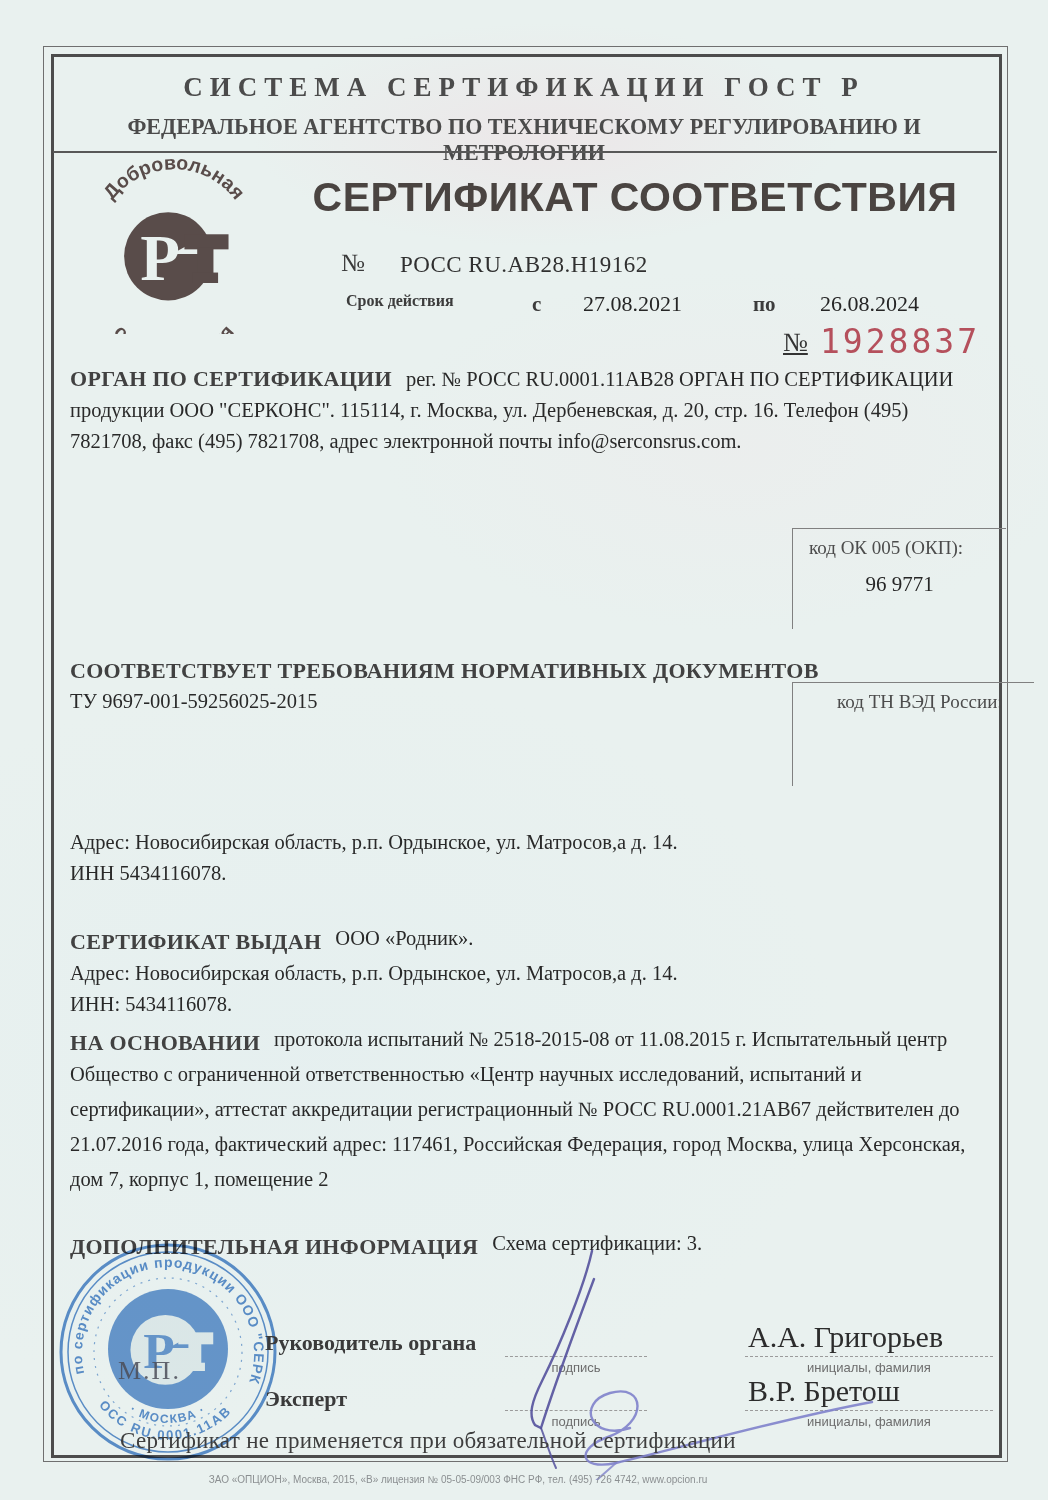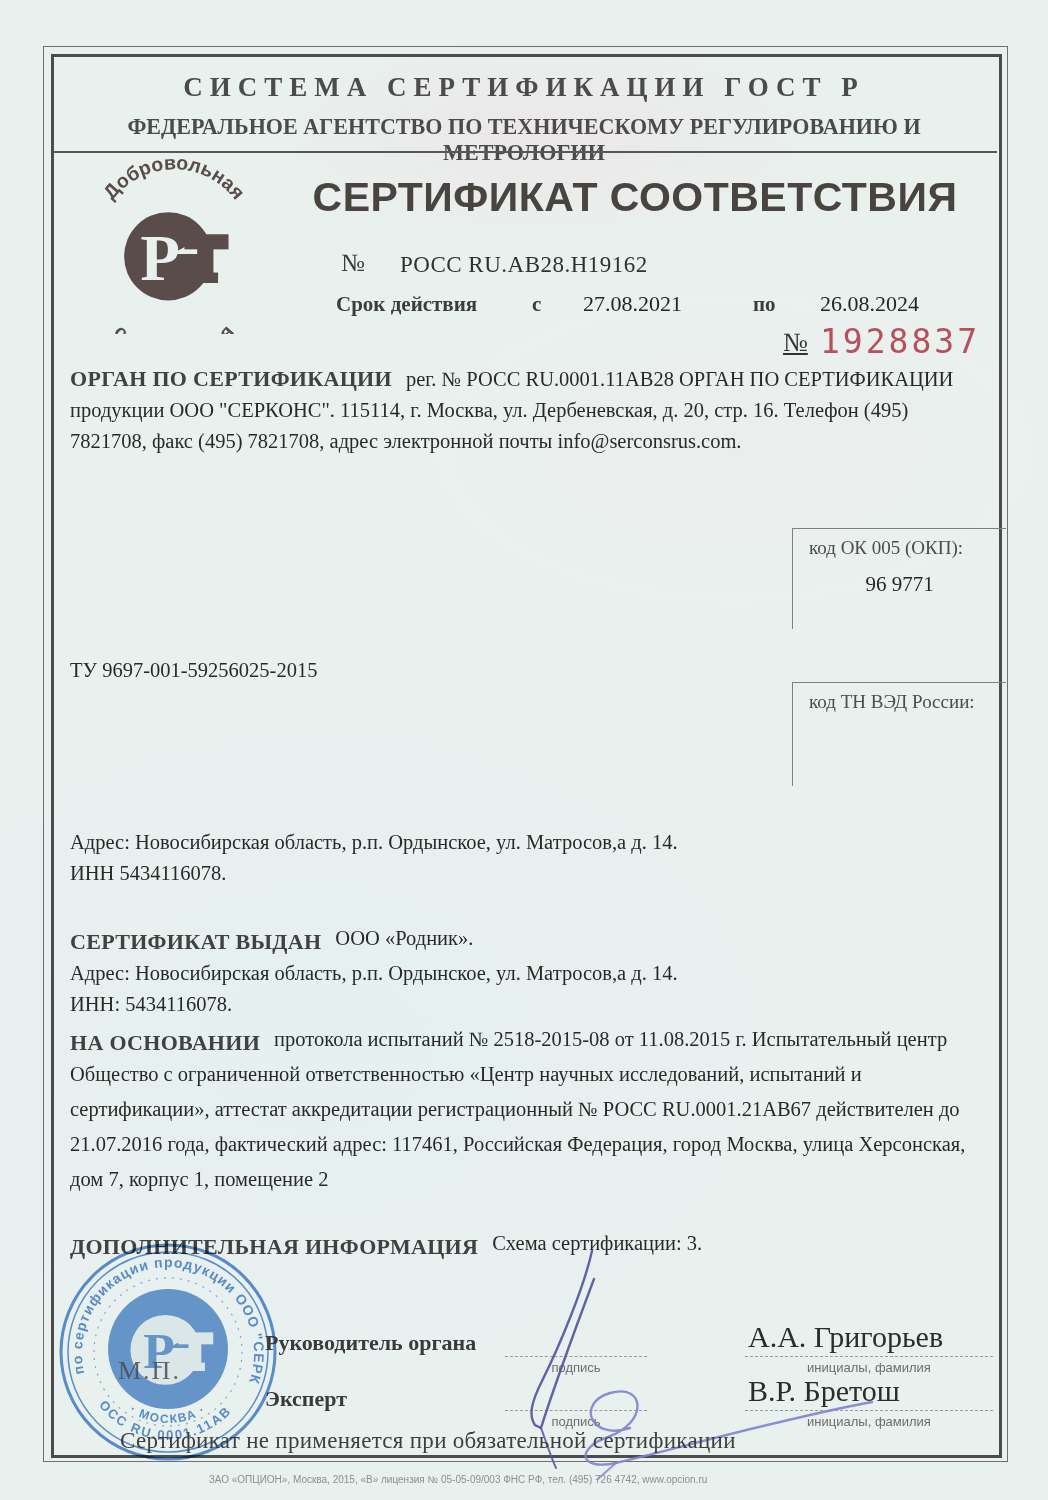--- a/index.html
+++ b/index.html
@@ -15,40 +15,40 @@
   }
   .frame-outer{position:absolute; left:43px; top:46px; width:963px; height:1414px; border:1.5px solid #6f6f6f;}
   .frame-inner{position:absolute; left:51px; top:54px; width:945px; height:1398px; border:3px solid #4c4c4c;}
   .abs{position:absolute;}
   .hdr1{left:60px; width:928px; top:72px; text-align:center; font-weight:bold; font-size:27px; letter-spacing:7px; color:#4b4b4b;}
   .hdr2{left:60px; width:928px; top:114px; text-align:center; font-weight:bold; font-size:23px; color:#4b4b4b; transform:scaleX(.96);}
   .hdr-sep{left:53px; top:151px; width:944px; height:2px; background:#585858;}
   .doc-title{left:280px; top:174px; width:710px; text-align:center; font-family:"Liberation Sans", sans-serif; font-weight:bold; font-size:41px; color:#4a4441; letter-spacing:.5px;}
   .no-label{left:341px; top:249px; font-size:25px; color:#3b3b3b;}
   .no-value{left:400px; top:252px; font-size:23px; letter-spacing:.5px; color:#303030;}
-  .val-label{left:336px; top:292px; font-size:21px; font-weight:bold; color:#3c3c3c;}
+  .val-label{left:346px; top:292px; font-size:16px; font-weight:bold; color:#3c3c3c;}
   .val-c{left:532px; top:292px; font-size:21px; font-weight:bold; color:#3c3c3c;}
   .val-d1{left:583px; top:291px; font-size:22px; color:#262626;}
   .val-po{left:753px; top:292px; font-size:21px; font-weight:bold; color:#3c3c3c;}
   .val-d2{left:820px; top:291px; font-size:22px; color:#262626;}
   .fno-label{left:783px; top:328px; font-size:26px; color:#333; text-decoration:underline;}
   .fno-value{left:820px; top:322px; font-family:"DejaVu Sans Mono", monospace; font-size:33px; letter-spacing:3px; color:#b5505c;}
   .sec{left:70px; width:916px; font-size:20.5px; line-height:31px; color:#292929;}
   .sec .lbl{font-weight:bold; font-size:22px; letter-spacing:.3px; color:#414141; margin-right:14px;}
   .raised{vertical-align:4px;}
   .organ{top:363px;}
   .products{top:506px; width:700px;}
   .conform{top:655px;}
   .manuf{top:827px;}
   .issued{top:923px;}
   .basis{top:1024px;}
   .addinfo{top:1228px;}
   .codebox{left:792px; width:213px; border-left:1.5px solid #808080; border-top:1.5px solid #808080;}
   .box-okp{top:528px; height:100px;}
-  .box-tnved{top:682px; height:103px;}
+  .box-tnved{top:682px; height:103px;padding-left:28px;}
   .codebox .cl{padding:8px 0 0 16px; font-size:19px; color:#4c4c4c;}
   .codebox .cv{margin-top:13px; text-align:center; font-size:21px; color:#262626;}
   .role{font-weight:bold; font-size:22px; color:#3a3a3a;}
   .sline{border-bottom:1.5px dashed #9b9b9b; height:0;}
   .scap{text-align:center; font-family:"Liberation Sans", sans-serif; font-size:13px; color:#6d6d6d;}
   .sname{font-size:30px; color:#2c2c2c;}
   .disclaimer{left:120px; width:810px; top:1428px; text-align:left; font-size:23px; color:#3e3e3e; letter-spacing:.3px;}
   .imprint{left:0; width:916px; top:1474px; text-align:center; font-family:"Liberation Sans", sans-serif; font-size:10px; color:#8b8f91;}
   .mp{left:118px; top:1356px; font-size:26px; letter-spacing:2px; color:#4b4d58; opacity:.85;}
   svg text{user-select:none;}
@@ -113,20 +113,21 @@
     <span class="lbl">ОРГАН ПО СЕРТИФИКАЦИИ</span><span>рег. № РОСС RU.0001.11АВ28 ОРГАН ПО СЕРТИФИКАЦИИ продукции ООО "СЕРКОНС". 115114, г. Москва, ул. Дербеневская, д. 20, стр. 16. Телефон (495) 7821708, факс (495) 7821708, адрес электронной почты info@serconsrus.com.</span>
   </div>
 
 
   <div class="abs codebox box-okp">
     <div class="cl">код ОК 005 (ОКП):</div>
     <div class="cv">96 9771</div>
   </div>
 
   <div class="abs sec conform">
+    <div class="lbl">СООТВЕТСТВУЕТ ТРЕБОВАНИЯМ НОРМАТИВНЫХ ДОКУМЕНТОВ</div>
     <div>ТУ 9697-001-59256025-2015</div>
   </div>
 
   <div class="abs codebox box-tnved">
     <div class="cl">код ТН ВЭД России:</div>
   </div>
 
   <div class="abs sec manuf">
     <div>Адрес: Новосибирская область, р.п. Ордынское, ул. Матросов,а д. 14.</div>
     <div>ИНН 5434116078.</div>

